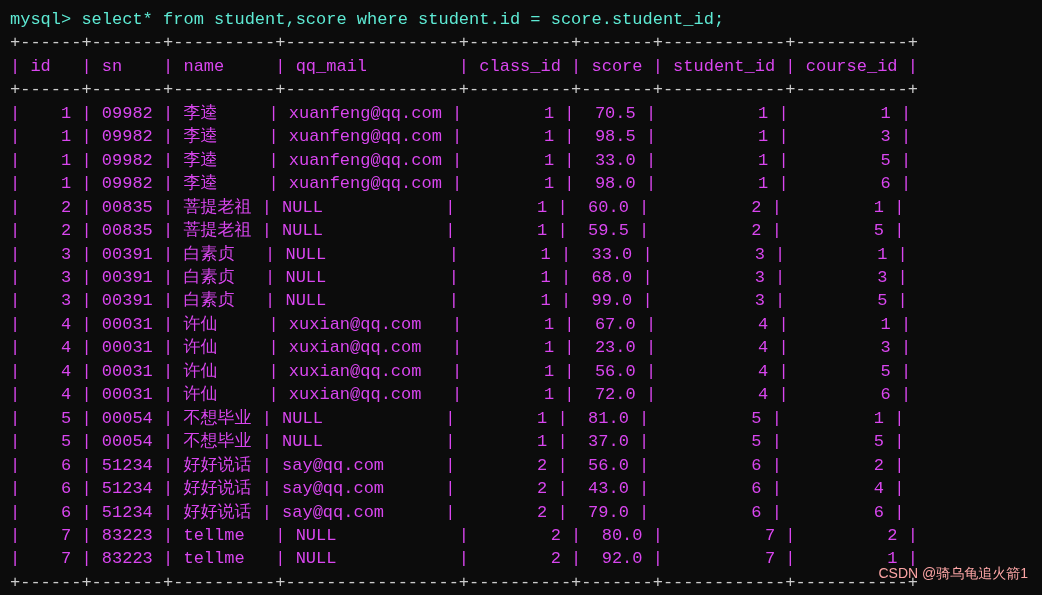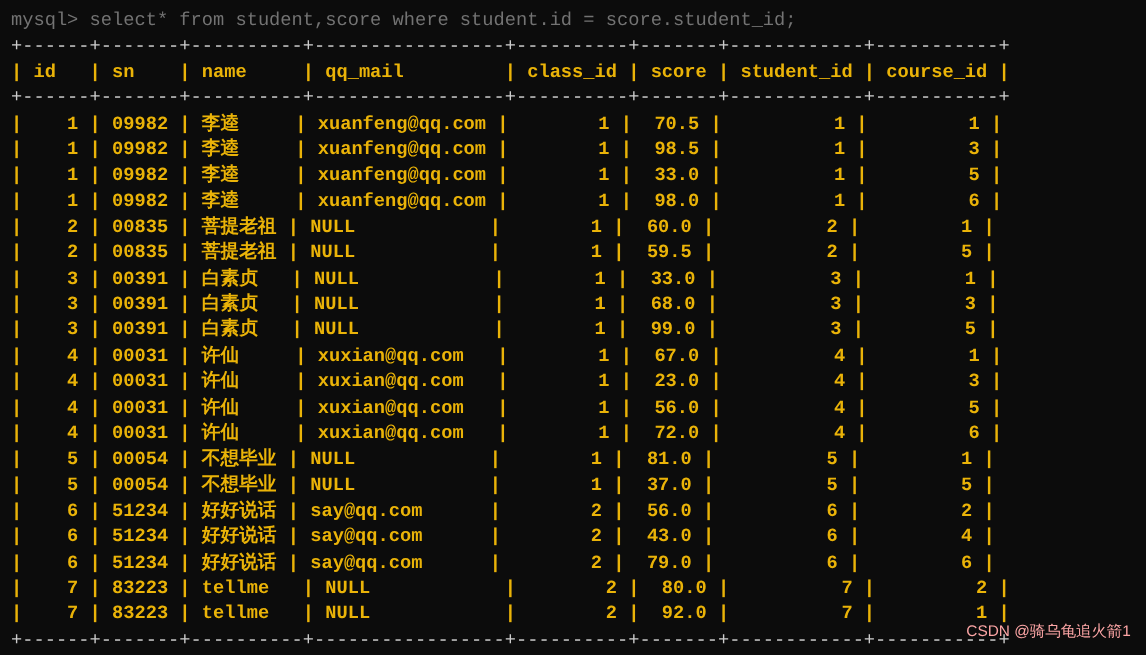--- a/index.html
+++ b/index.html
@@ -13,32 +13,31 @@
       font-family: 'Consolas', 'Courier New', monospace;
       font-size: 17px;
       padding: 8px 10px;
       width: 1042px;
       height: 595px;
       overflow: hidden;
       position: relative;
       line-height: 1.38;
     }
     .prompt {
-      color: #737373;
+      color: #5eead4;
       white-space: pre;
     }
     .border-line {
       color: #cccccc;
       white-space: pre;
       letter-spacing: 0;
     }
     .row {
       white-space: pre;
-      color: #eab308;
-      font-weight: bold;
+      color: #d946ef;
     }
     .watermark {
       position: absolute;
       bottom: 12px;
       right: 14px;
       color: #fca5a5;
       font-size: 14px;
       font-family: sans-serif;
     }
   </style>

